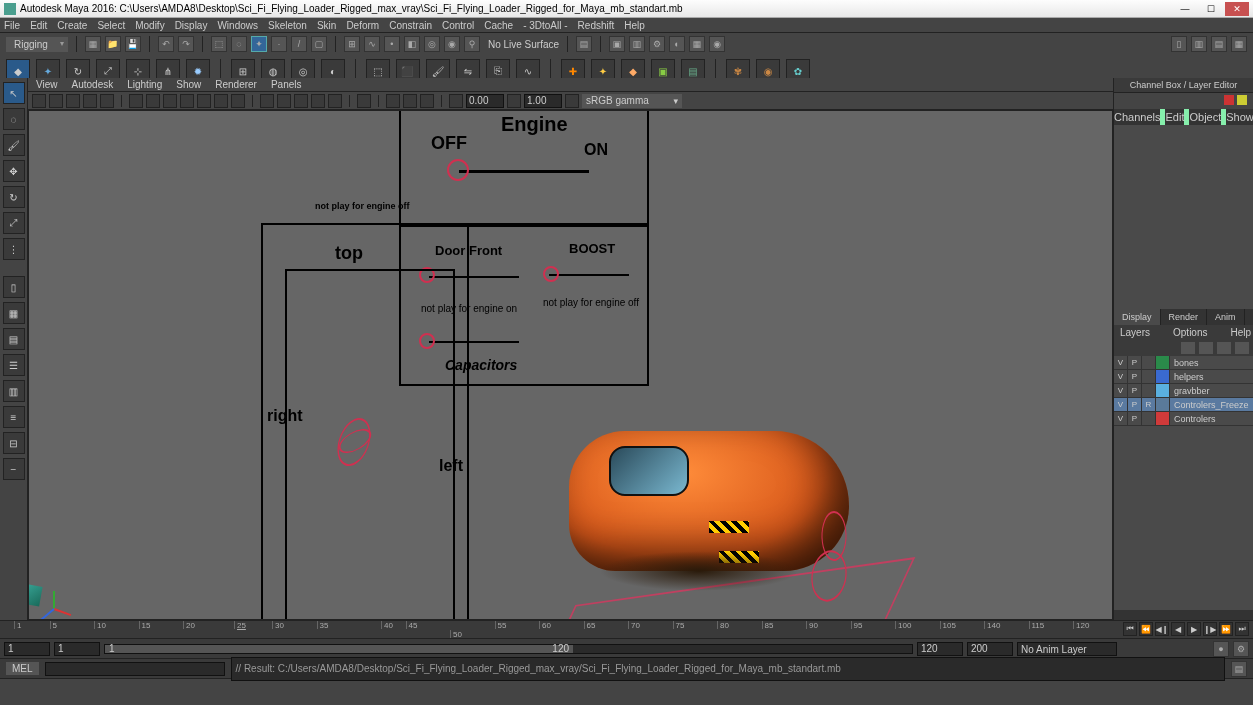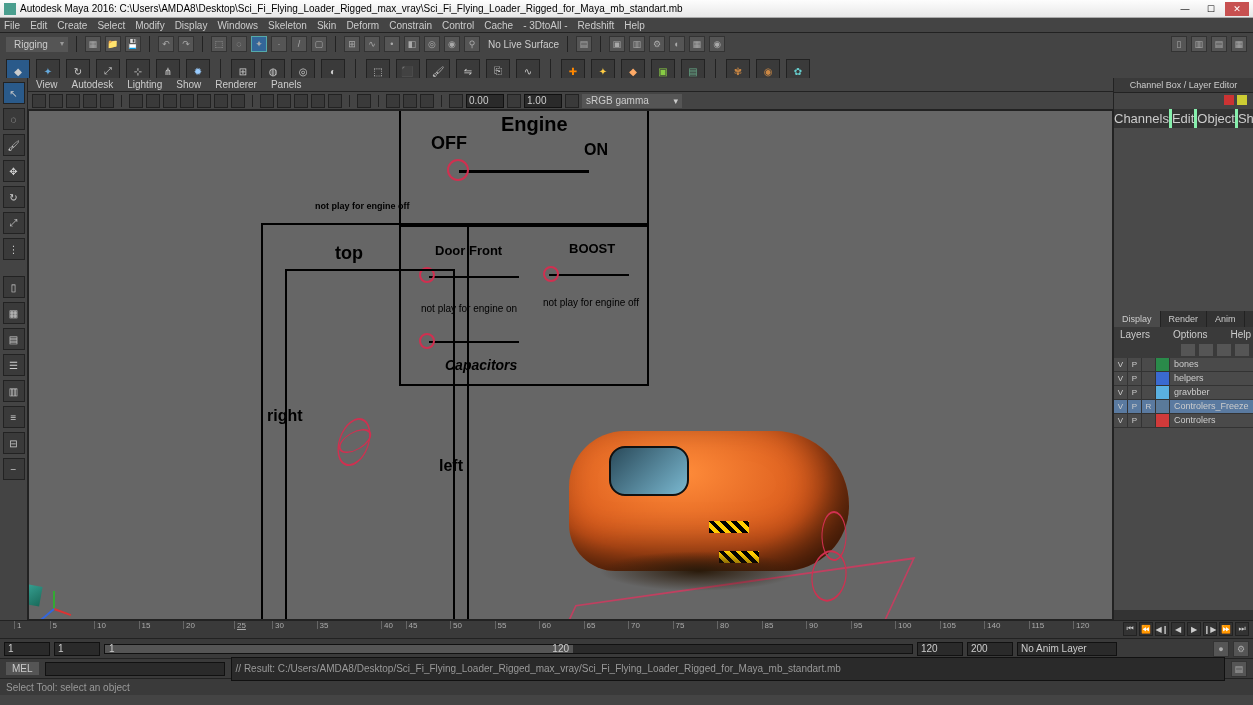--- a/index.html
+++ b/index.html
@@ -30,21 +30,21 @@
 .panel-tools { height:18px; background:#444; display:flex; align-items:center; padding:0 4px; gap:3px; border-bottom:1px solid #222;}
 .mini { width:14px; height:14px; background:#3a3a3a; border:1px solid #222; }
 .numbox { width:38px; height:14px; background:#2a2a2a; border:1px solid #111; color:#ccc; font-size:9px; padding:0 2px; display:flex; align-items:center;}
 .gamma-dd { width:100px; height:14px; background:#555; display:flex; align-items:center; padding:0 4px; font-size:9px; position:relative;}
 .gamma-dd:after{ content:"▾"; position:absolute; right:4px; }
 .viewport { flex:1; background:#666666; position:relative; overflow:hidden; border:1px solid #222;}
 .vp-label { position:absolute; color:#000; font-weight:bold; }
 .right-panel { width:140px; background:#444; border-left:1px solid #222; display:flex; flex-direction:column;}
 .rp-title { background:#3a3a3a; text-align:center; padding:2px 0; font-size:9px; border-bottom:1px solid #222;}
 .rp-tabs { display:flex; background:#333; }
-.rp-tabs span { flex:1; text-align:center; padding:2px 0; font-size:13px; border-right:3px solid #86efac;}
+.rp-tabs span { flex:1; text-align:center; padding:2px 0; font-size:11px; border-right:5px solid #86efac;}
 .rp-body { flex:1; background:#4a4a4a; }
 .rp-bottom-tabs { display:flex; background:#333;}
 .rp-bottom-tabs span { padding:3px 8px; font-size:9px; border-right:1px solid #222;}
 .rp-bottom-tabs span.sel { background:#4a4a4a; }
 .layer-opts { display:flex; background:#3a3a3a; padding:2px 6px; gap:23px; font-size:9px;}
 .layer-ctrl { display:flex; justify-content:flex-end; padding:2px 4px; gap:4px; background:#3a3a3a;}
 .layer-ctrl .lbtn { width:14px; height:12px; background:#555; }
 .layers { background:#4a4a4a; }
 .layer-row { display:flex; align-items:center; height:14px; border-bottom:1px solid #333; }
 .layer-row.sel { background:#5a7aa0; }
@@ -384,21 +384,21 @@
         <div class="tick" style="left: 0px;">1</div>
         <div class="tick" style="left: 35.5966px;">5</div>
         <div class="tick" style="left: 80.0924px;">10</div>
         <div class="tick" style="left: 124.588px;">15</div>
         <div class="tick" style="left: 169.084px;">20</div>
         <div class="tick" style="left: 220px; text-decoration: underline;">25</div>
         <div class="tick" style="left: 258.076px;">30</div>
         <div class="tick" style="left: 302.571px;">35</div>
         <div class="tick" style="left: 367px;">40</div>
         <div class="tick" style="left: 391.563px;">45</div>
-        <div class="tick" style="left: 436.059px;">50</div>
+        <div class="tick" style="left: 436.059px; margin-top: 9px;">50</div>
         <div class="tick" style="left: 480.555px;">55</div>
         <div class="tick" style="left: 525.05px;">60</div>
         <div class="tick" style="left: 569.546px;">65</div>
         <div class="tick" style="left: 614.042px;">70</div>
         <div class="tick" style="left: 658.538px;">75</div>
         <div class="tick" style="left: 703.034px;">80</div>
         <div class="tick" style="left: 747.529px;">85</div>
         <div class="tick" style="left: 792.025px;">90</div>
         <div class="tick" style="left: 836.521px;">95</div>
         <div class="tick" style="left: 881.017px;">100</div>
@@ -427,33 +427,30 @@
       </div>
     <div class="range-slider">
       <div class="handle"><span>1</span><span style="float:right;padding-right:4px;">120</span></div>
     </div>
     <div class="nbox">
         <span>120</span>
       </div>
     <div class="nbox">
         <span>200</span>
       </div>
-    <div class="nbox" style="width:100px;">
+    <div class="nbox" style="width:100px;align-items:flex-end;">
         <span>No Anim Layer</span>
       </div>
     <div class="nbox" style="width:88px;margin-top:36px;">
         <span>No Character Set</span>
       </div>
     <div class="iconbtn">●</div>
     <div class="iconbtn">⚙</div>
   </div>
   <div class="cmd-row">
     <div class="mel"><span>MEL</span></div>
     <div class="cmdin"></div>
     <div class="result">
         <span>// Result: C:/Users/AMDA8/Desktop/Sci_Fi_Flying_Loader_Rigged_max_vray/Sci_Fi_Flying_Loader_Rigged_for_Maya_mb_standart.mb</span>
       </div>
     <div class="iconbtn">▤</div>
   </div>
-  <div class="help-line">
-      <span>Select Tool: select an object</span>
-    </div>
 </div>
 
 </body></html>

